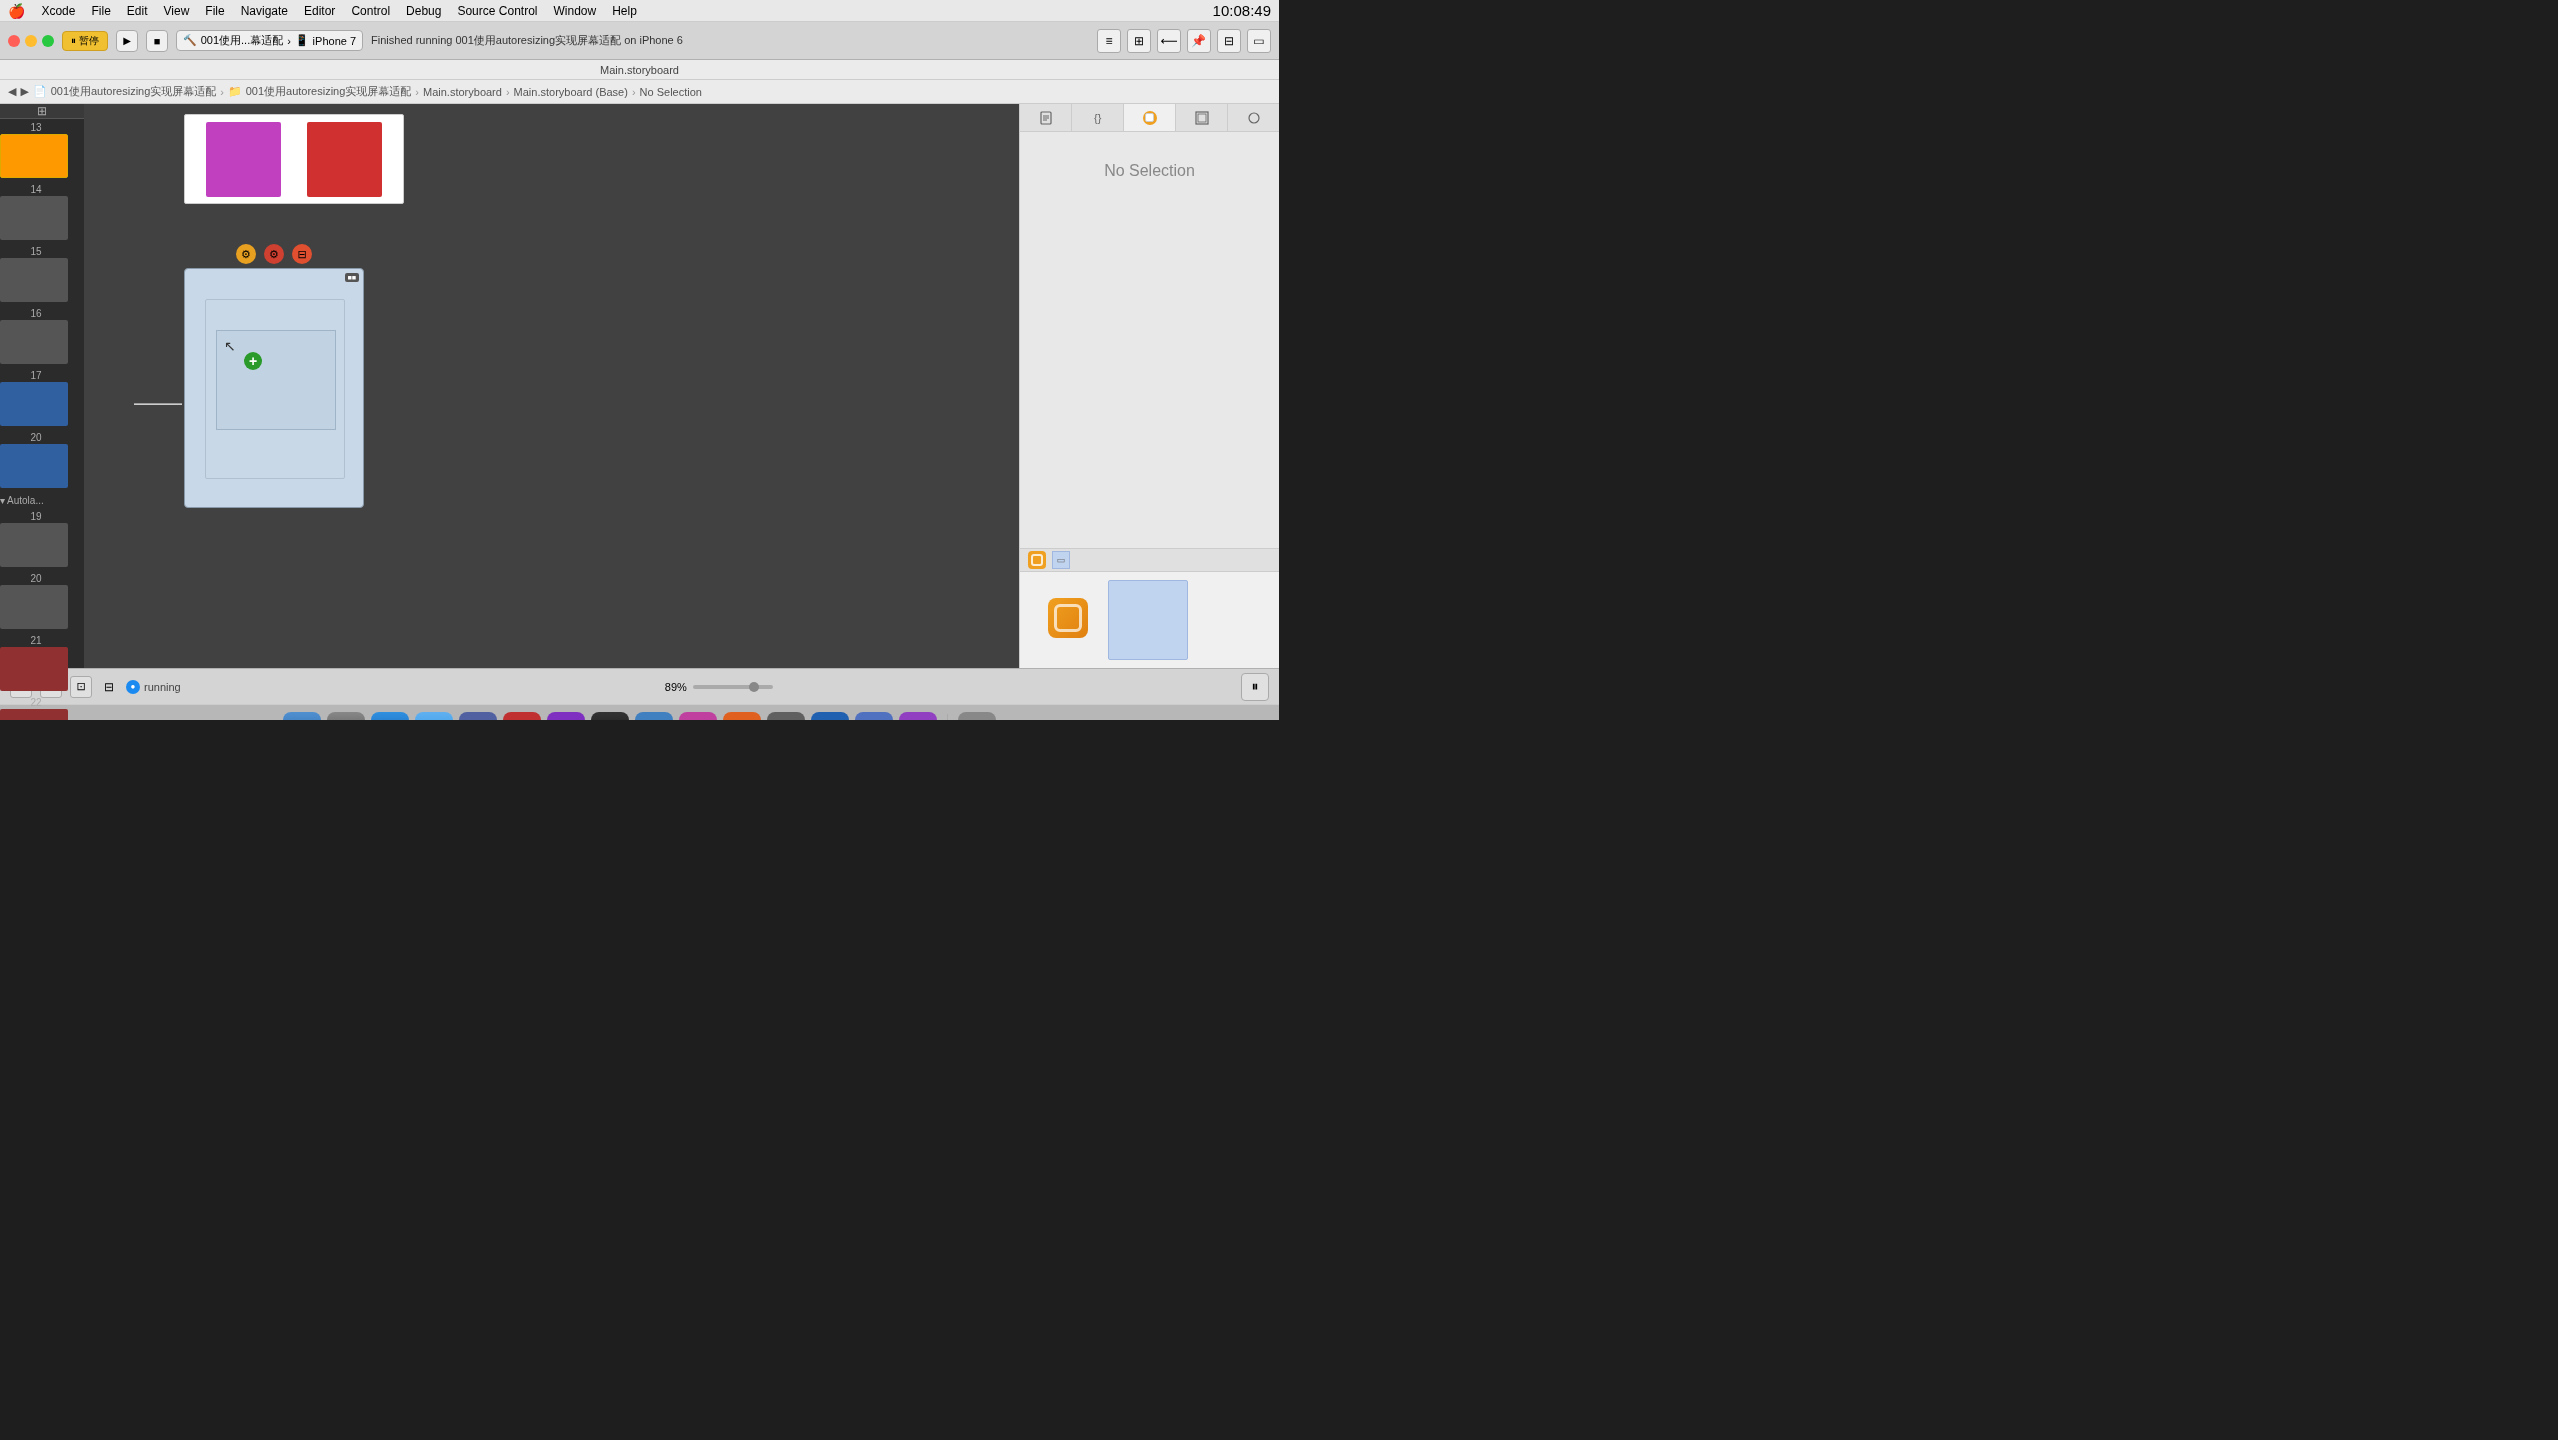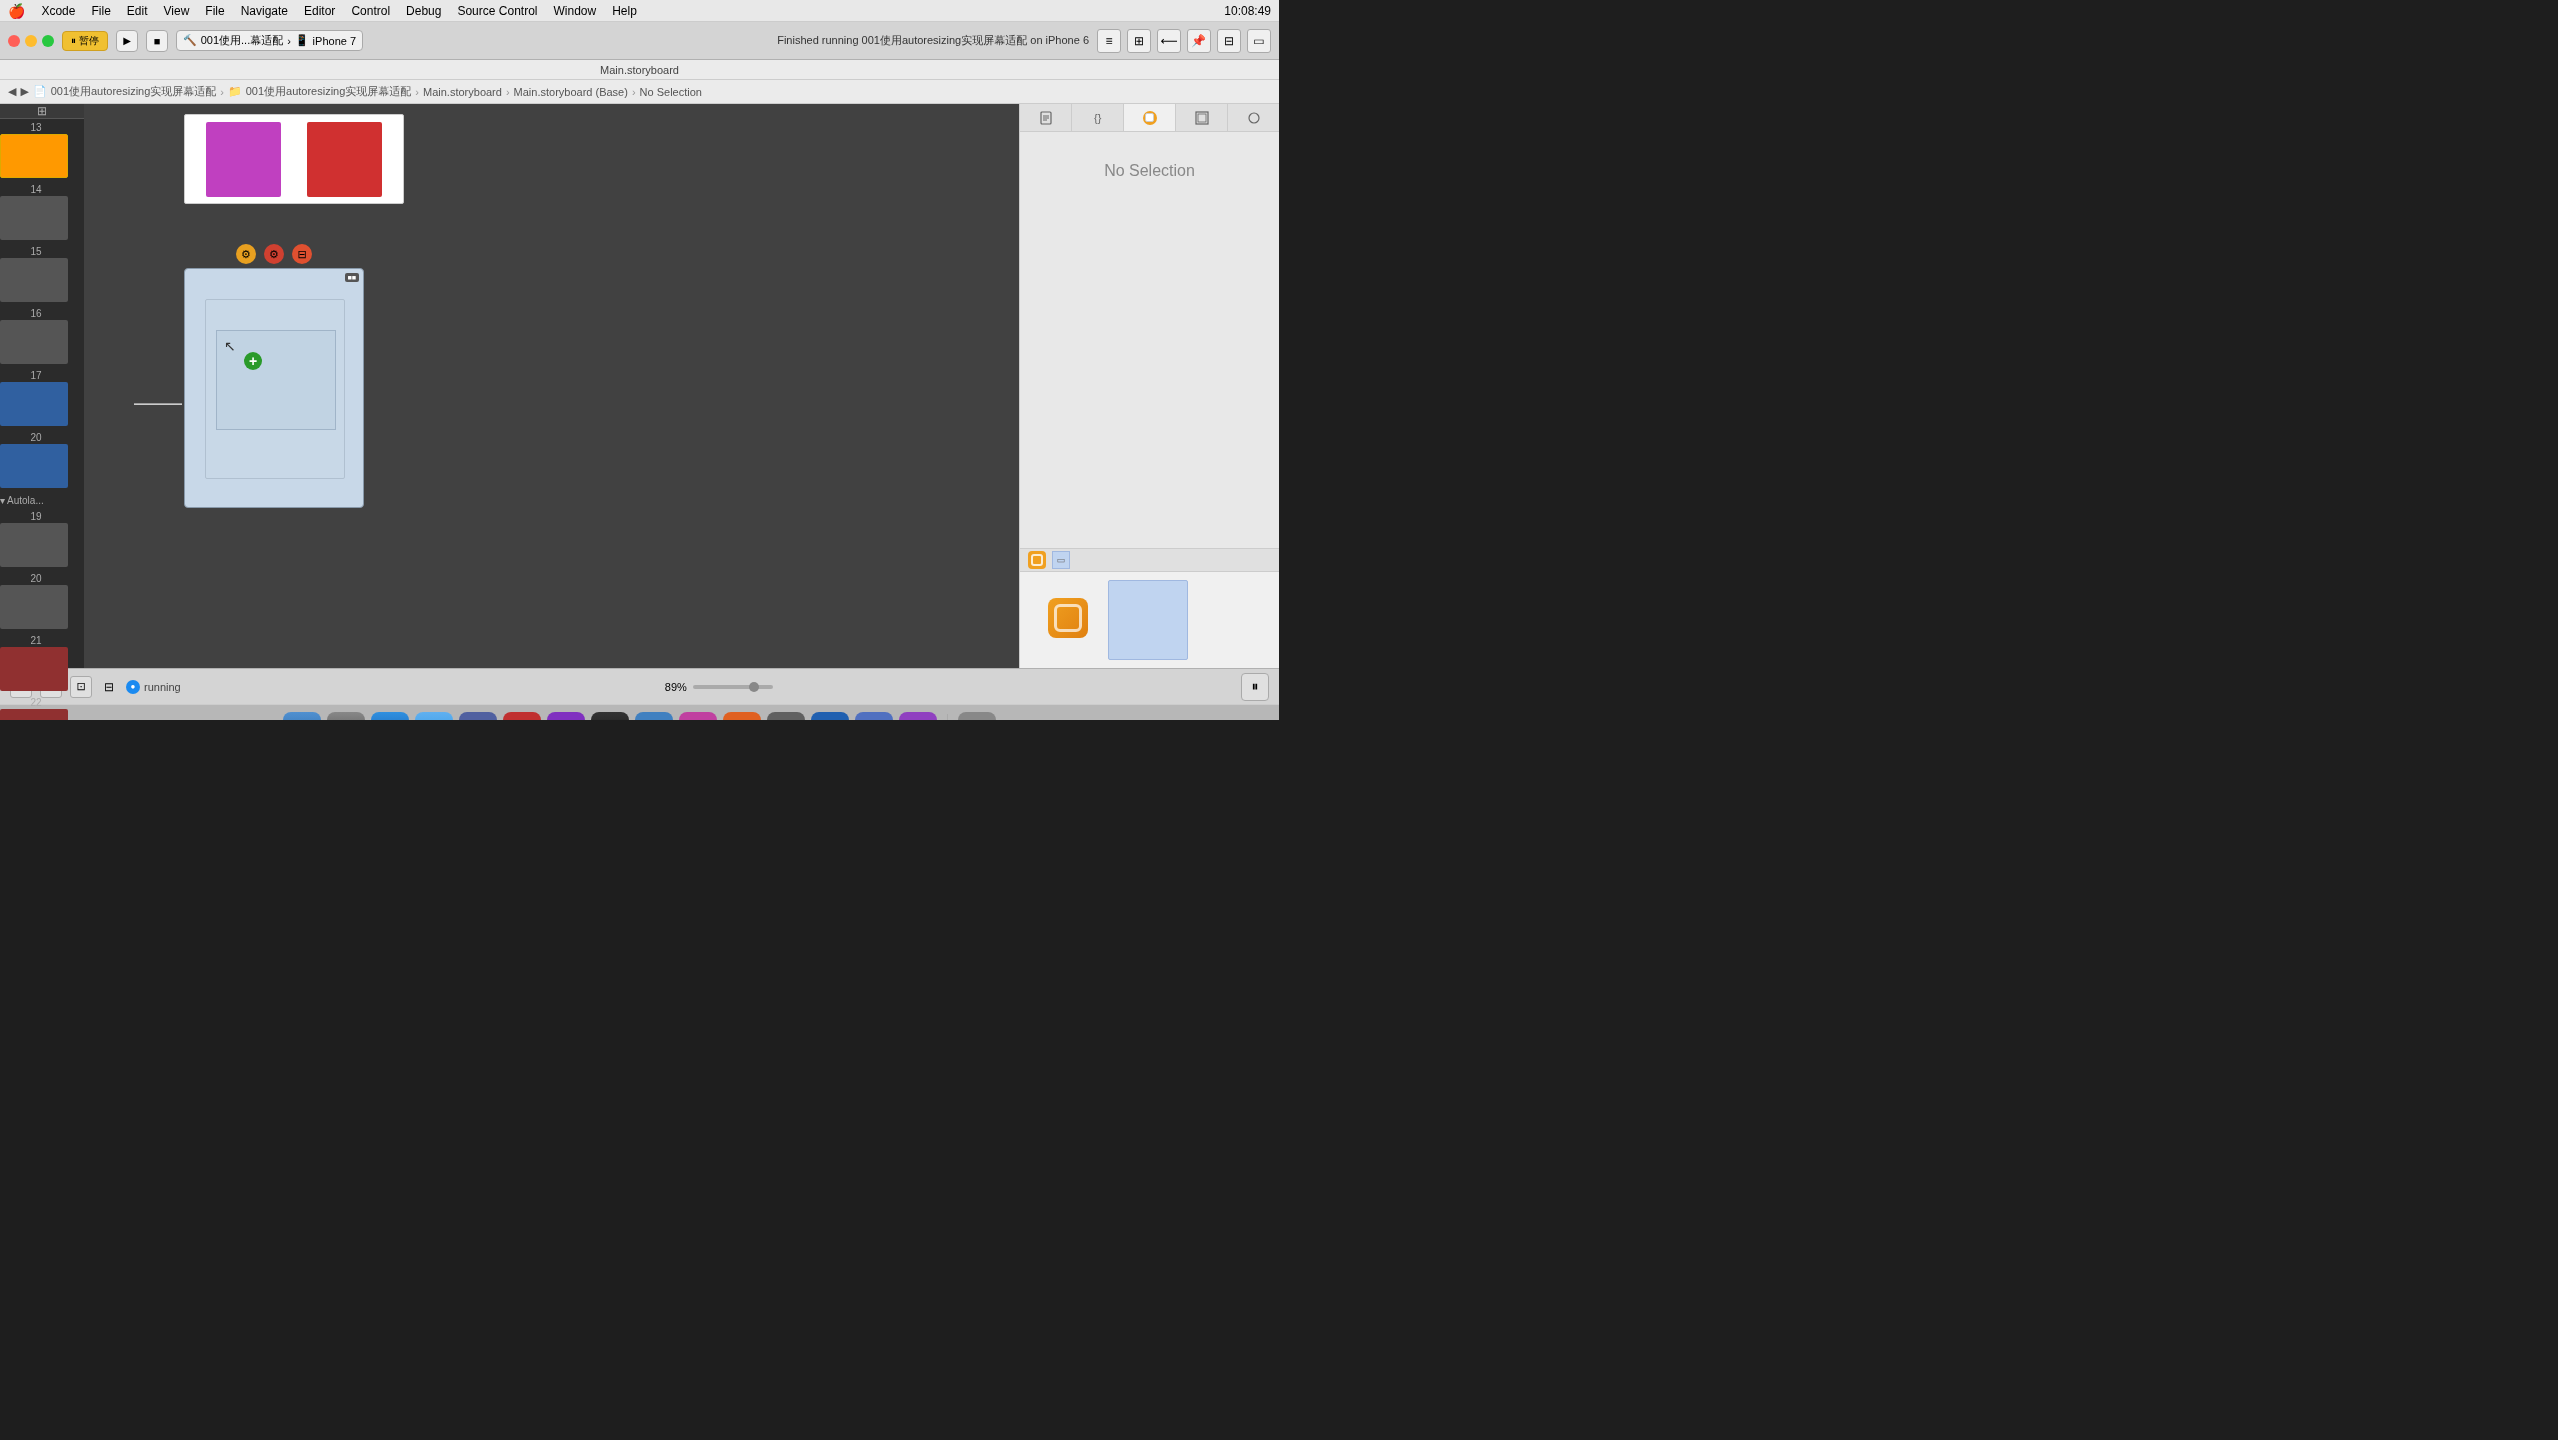--- a/index.html
+++ b/index.html
@@ -27,21 +27,21 @@
       font-size: 12px;
       color: #000;
       cursor: default;
     }
     .menubar-apple { font-size: 14px; }
     .menubar-right {
       margin-left: auto;
       display: flex;
       align-items: flex-start;
       gap: 10px;
-      font-size: 12px;
+      font-size: 15px;
     }
 
     
     .toolbar {
       height: 38px;
       background: #d4d4d4;
       border-bottom: 1px solid #b0b0b0;
       display: flex;
       align-items: center;
       padding: 0 8px;
@@ -80,21 +80,21 @@
       display: flex; align-items: center; gap: 4px;
       background: #f0f0f0;
       border: 1px solid #aaa;
       border-radius: 4px;
       padding: 2px 6px;
       font-size: 11px;
       cursor: pointer;
     }
     .status-bar-center {
       flex: 1;
-      text-align: right;
+      text-align: left;
       font-size: 11px;
       color: #333;
     }
     .toolbar-right { display: flex; gap: 6px; margin-left: auto; }
     .toolbar-icon-btn {
       width: 24px; height: 24px;
       background: #f0f0f0;
       border: 1px solid #aaa;
       border-radius: 3px;
       display: flex; align-items: center; justify-content: center;

